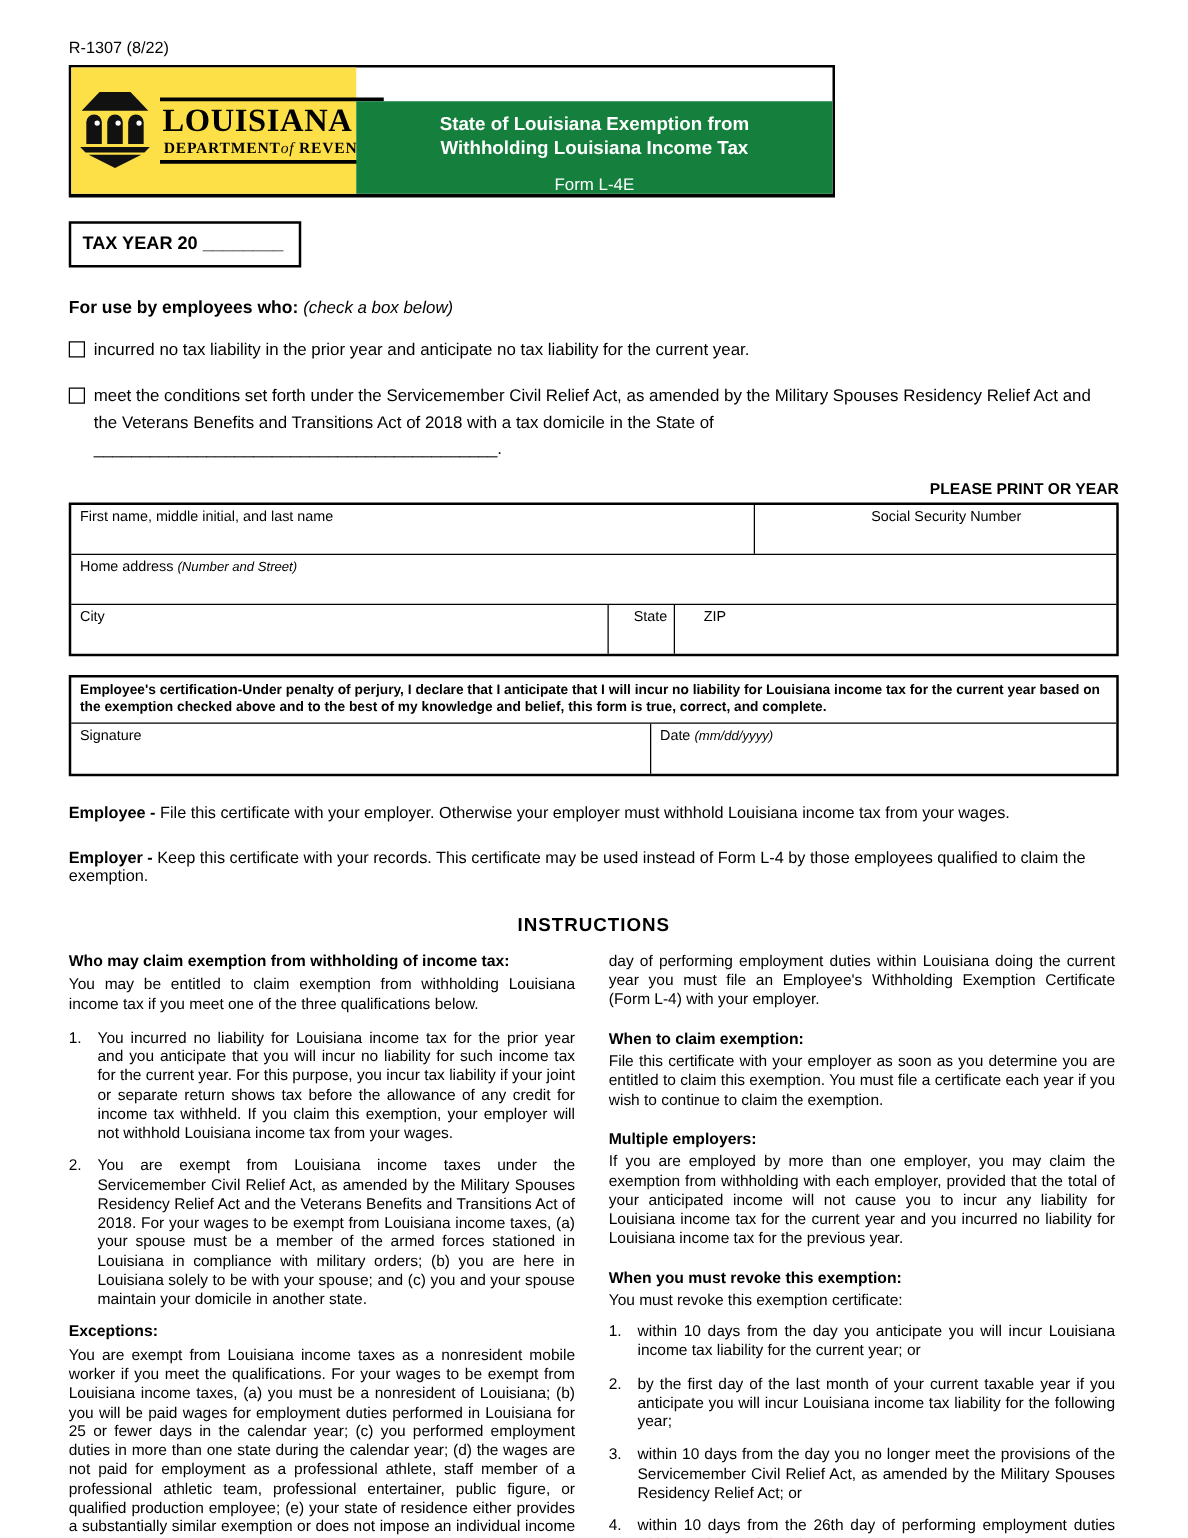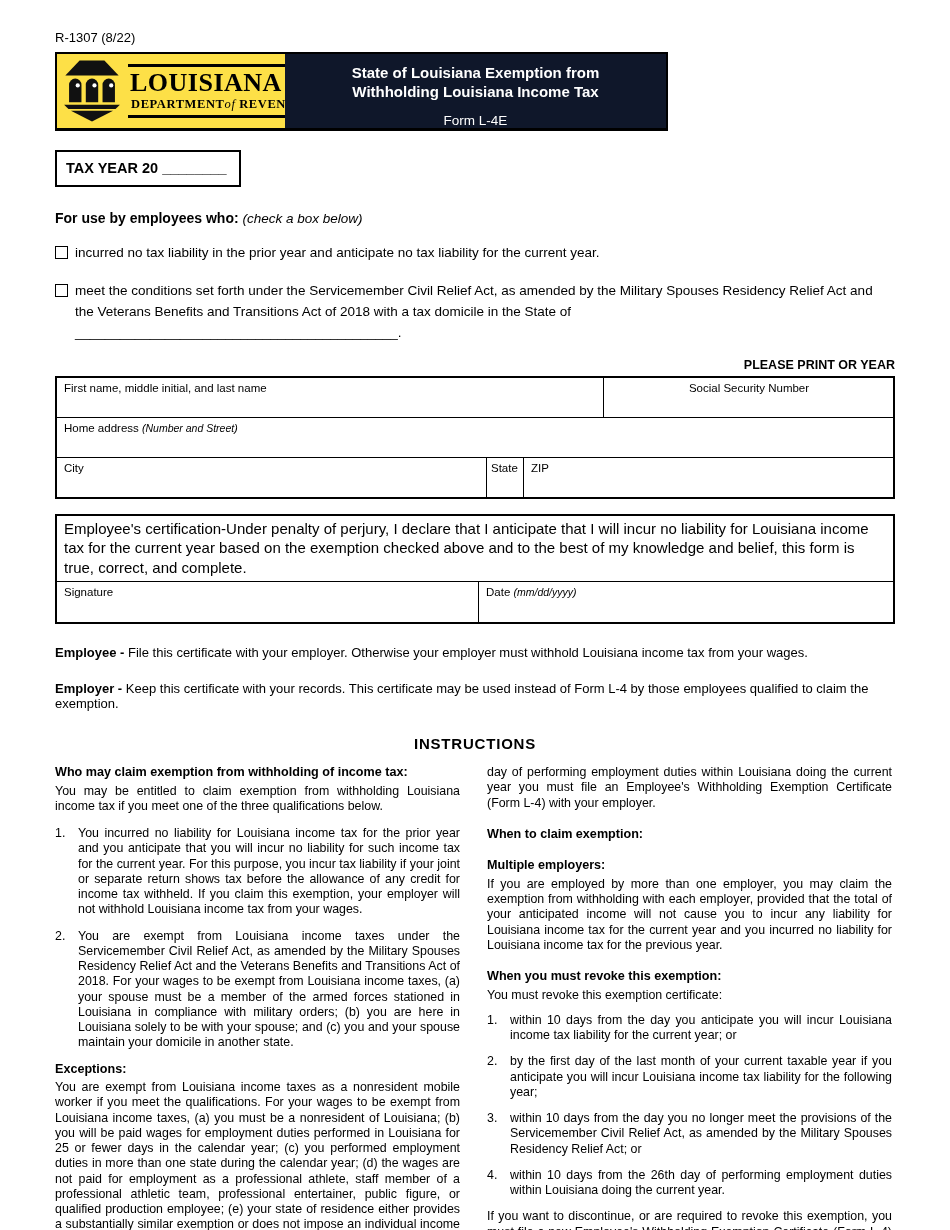--- a/index.html
+++ b/index.html
@@ -25,21 +25,21 @@
   .logo-main {
     font-family:"Liberation Serif", serif; font-weight:bold;
     font-size:26px; letter-spacing:0.5px; line-height:1; margin-top:2px;
   }
   .logo-sub {
     font-family:"Liberation Serif", serif; font-size:12.5px; letter-spacing:0.6px;
     line-height:1; margin:2px 0 2px 1px;
   }
   .logo-sub i { font-family:"Liberation Serif", serif; }
   .title-box {
-    flex:1; background:#0f172a; color:#fff; text-align:center; padding-top:10px;
+    flex:1; background:#15803d; color:#fff; text-align:center; padding-top:10px;margin-top:27px;
   }
   .title-line { font-weight:bold; font-size:15px; line-height:1.25; }
   .form-id { font-size:13.5px; margin-top:11px; }
 
   
   .tax-year {
     margin-top:19px; display:inline-block; border:2px solid #000;
     padding:8px 12px 9px 9px; font-weight:bold; font-size:14.5px; min-width:168px;
   }
   .for-use { margin-top:23px; font-size:14px; }
@@ -47,34 +47,34 @@
   .for-use i { font-size:13.5px; }
   .chk-row { display:flex; margin-top:17px; font-size:13.5px; line-height:1.55; }
   .chk-box {
     width:13px; height:13px; border:1.6px solid #000; flex:0 0 auto;
     margin:3px 7px 0 0; cursor:pointer;
   }
 
   
   .print-type { text-align:right; font-weight:bold; font-size:12.5px; margin-top:14px; }
   .field-grid { border:2px solid #000; margin-top:4px; }
-  .f-row { display:flex; border-bottom:1.6px solid #000; }
+  .f-row { display:flex; border-bottom:1.6px solid #000;gap:16px; }
   .f-row:last-child { border-bottom:none; }
   .f-cell { padding:4px 6px 0 7px; font-size:11.5px; height:39px; border-right:1.6px solid #000; }
   .f-cell:last-child { border-right:none; }
   .f-note { font-style:italic; font-size:10.5px; }
   .w-name { width:547px; } .w-ssn { flex:1;text-align:center; }
   .w-addr { width:100%; }
   .w-city { width:430px; } .w-state { width:37px; padding-left:4px; } .w-zip { flex:1; }
 
   
   .cert-grid { border:2px solid #000; margin-top:15px; }
-  .cert-text { font-size:15px; line-height:1.3; padding:3px 7px 4px 7px; border-bottom:1.6px solid #000; }
+  .cert-text { font-size:11px; line-height:1.3; padding:3px 7px 4px 7px; border-bottom:1.6px solid #000;font-weight:bold; }
   .sig-row { display:flex; }
-  .sig-cell { width:422px; border-right:1.6px solid #000; }
+  .sig-cell { width:464px; border-right:1.6px solid #000; }
   .date-cell { flex:1; }
   .sig-cell, .date-cell { padding:4px 6px 0 7px; font-size:11.5px; height:40px; }
 
   .notice { margin-top:21px; font-size:13px; }
   .notice b { font-size:13px; }
 
   
   .instr-title { text-align:center; font-weight:bold; font-size:15px; letter-spacing:0.8px; margin-top:24px; }
   .cols { display:flex; gap:27px; margin-top:13px; }
   .col { width:405px; font-size:12.4px; line-height:1.23; }
@@ -181,20 +181,21 @@
         <span class="num">2.</span>
         <span class="txt">You are exempt from Louisiana income taxes under the Servicemember Civil Relief Act, as amended by the Military Spouses Residency Relief Act and the Veterans Benefits and Transitions Act of 2018. For your wages to be exempt from Louisiana income taxes, (a) your spouse must be a member of the armed forces stationed in Louisiana in compliance with military orders; (b) you are here in Louisiana solely to be with your spouse; and (c) you and your spouse maintain your domicile in another state.</span>
       </div>
       <h4 style="margin-top:0;">Exceptions:</h4>
       <p>You are exempt from Louisiana income taxes as a nonresident mobile worker if you meet the qualifications. For your wages to be exempt from Louisiana income taxes, (a) you must be a nonresident of Louisiana; (b) you will be paid wages for employment duties performed in Louisiana for 25 or fewer days in the calendar year; (c) you performed employment duties in more than one state during the calendar year; (d) the wages are not paid for employment as a professional athlete, staff member of a professional athletic team, professional entertainer, public figure, or qualified production employee; (e) your state of residence either provides a substantially similar exemption or does not impose an individual income tax; and (f) you did not have any other income derived from sources within Louisiana during the calendar year. If you meet the qualifications, an exemption certificate is not needed. However, within 10 days from the 26th</p>
     </div>
 
     <div class="col">
       <p>day of performing employment duties within Louisiana doing the current year you must file an Employee's Withholding Exemption Certificate (Form L-4) with your employer.</p>
       <h4 style="margin-top:16px;">When to claim exemption:</h4>
+      <p>File this certificate with your employer as soon as you determine you are entitled to claim this exemption. You must file a certificate each year if you wish to continue to claim the exemption.</p>
       <h4 style="margin-top:16px;">Multiple employers:</h4>
       <p>If you are employed by more than one employer, you may claim the exemption from withholding with each employer, provided that the total of your anticipated income will not cause you to incur any liability for Louisiana income tax for the current year and you incurred no liability for Louisiana income tax for the previous year.</p>
       <h4 style="margin-top:16px;">When you must revoke this exemption:</h4>
       <p style="margin-bottom:10px;">You must revoke this exemption certificate:</p>
       <div class="li">
         <span class="num">1.</span>
         <span class="txt">within 10 days from the day you anticipate you will incur Louisiana income tax liability for the current year; or</span>
       </div>
       <div class="li">
         <span class="num">2.</span>

